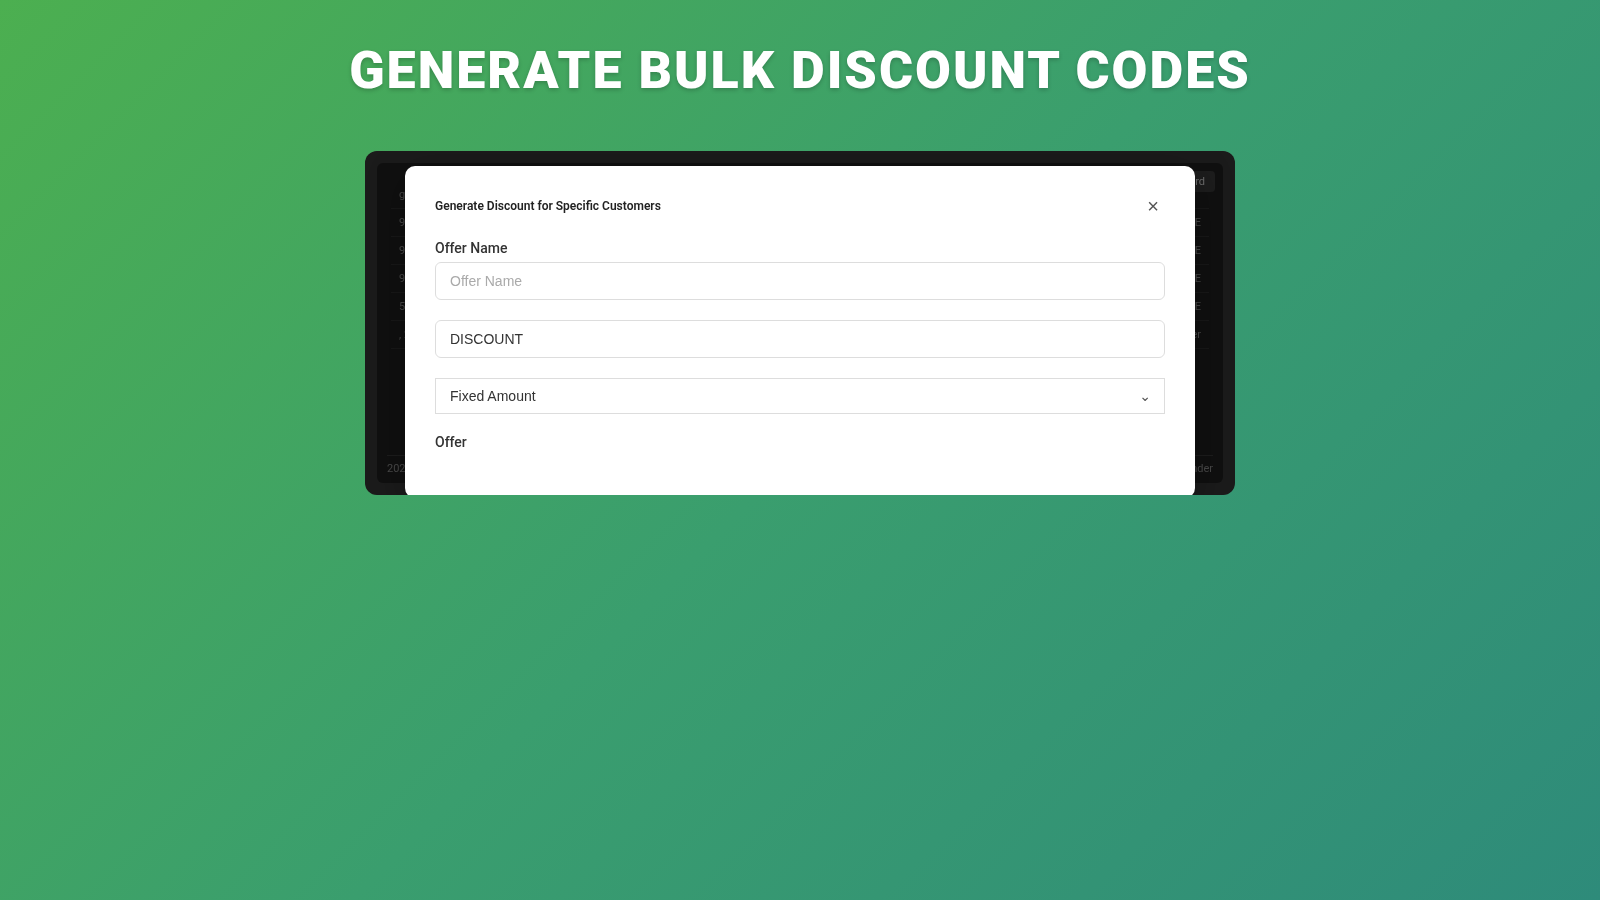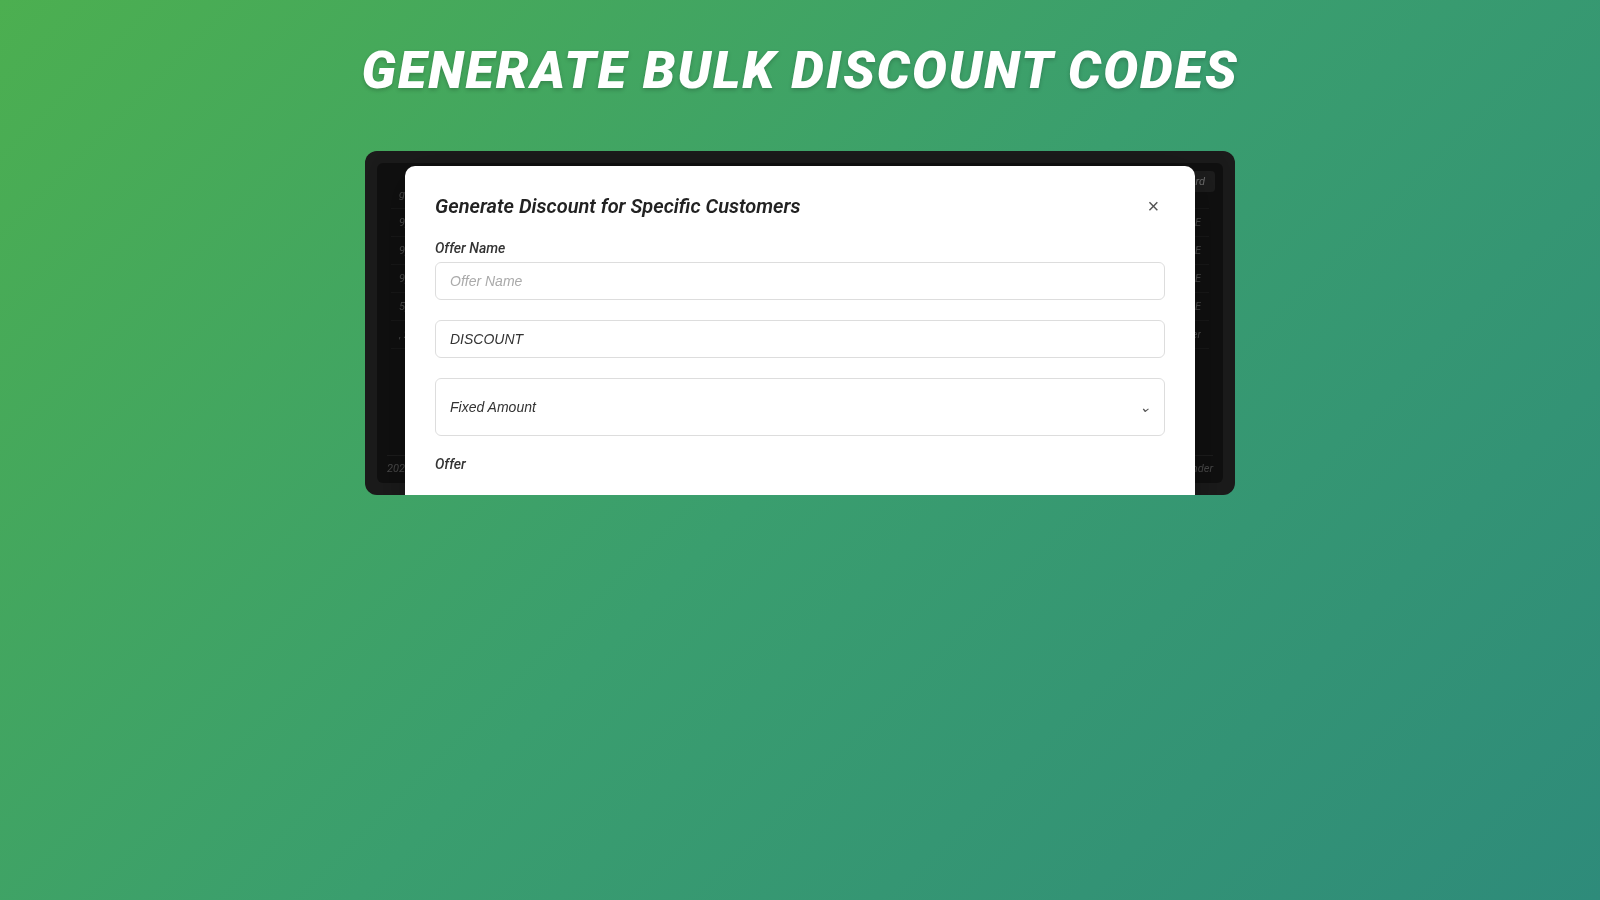--- a/index.html
+++ b/index.html
@@ -1,19 +1,18 @@
 <!DOCTYPE html>
 <html><head>
   <meta charset="utf-8">
   <style>
     * {
       box-sizing: border-box;
       margin: 0;
       padding: 0;
-      font-style: italic;
     }
 
     body {
       width: 1600px;
       height: 900px;
       overflow: hidden;
       font-family: -apple-system, BlinkMacSystemFont, 'Segoe UI', Roboto, sans-serif;
       background: linear-gradient(135deg, #4caf50 0%, #3a9e6e 50%, #2e8b7a 100%);
       display: flex;
       flex-direction: column;
@@ -87,21 +86,21 @@
     }
 
     .modal-header {
       display: flex;
       justify-content: space-between;
       align-items: center;
       margin-bottom: 22px;
     }
 
     .modal-title {
-      font-size: 20px;
+      font-size: 12px;
       font-weight: 600;
       color: #222;
     }
 
     .modal-close {
       background: none;
       border: none;
       font-size: 20px;
       color: #555;
       cursor: pointer;
@@ -131,23 +130,23 @@
       outline: none;
       background: white;
     }
 
     .form-input::placeholder {
       color: #aaa;
     }
 
     .form-select {
       width: 100%;
-      padding: 20px 14px;
+      padding: 9px 14px;
       border: 1px solid #ddd;
-      border-radius: 6px;
+      border-radius: 0;
       font-size: 14px;
       color: #333;
       outline: none;
       background: white;
       appearance: none;
       -webkit-appearance: none;
       cursor: pointer;
     }
 
     .select-wrapper {

